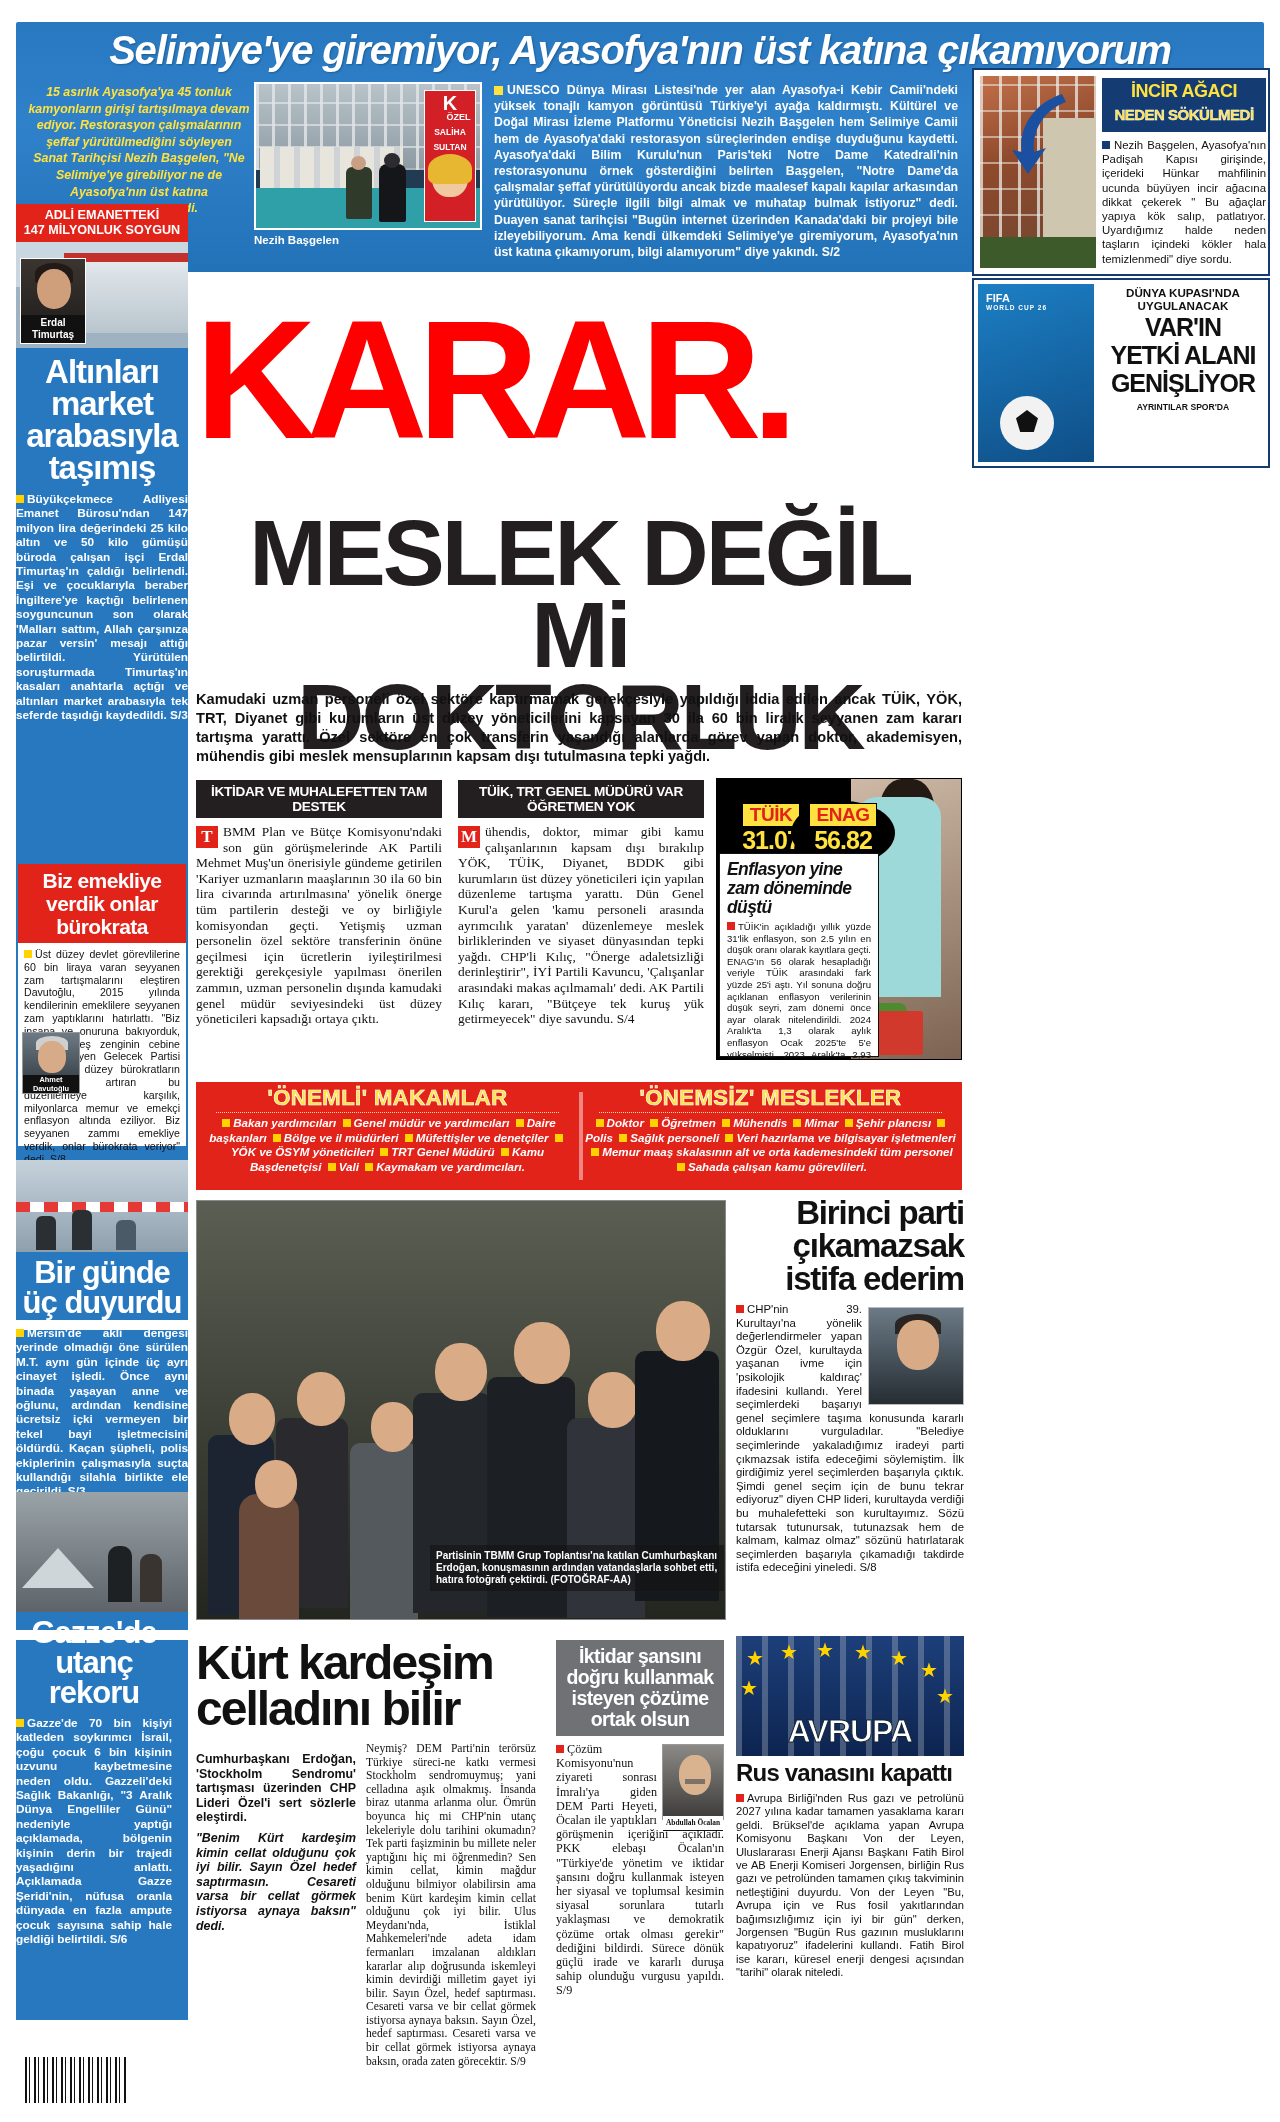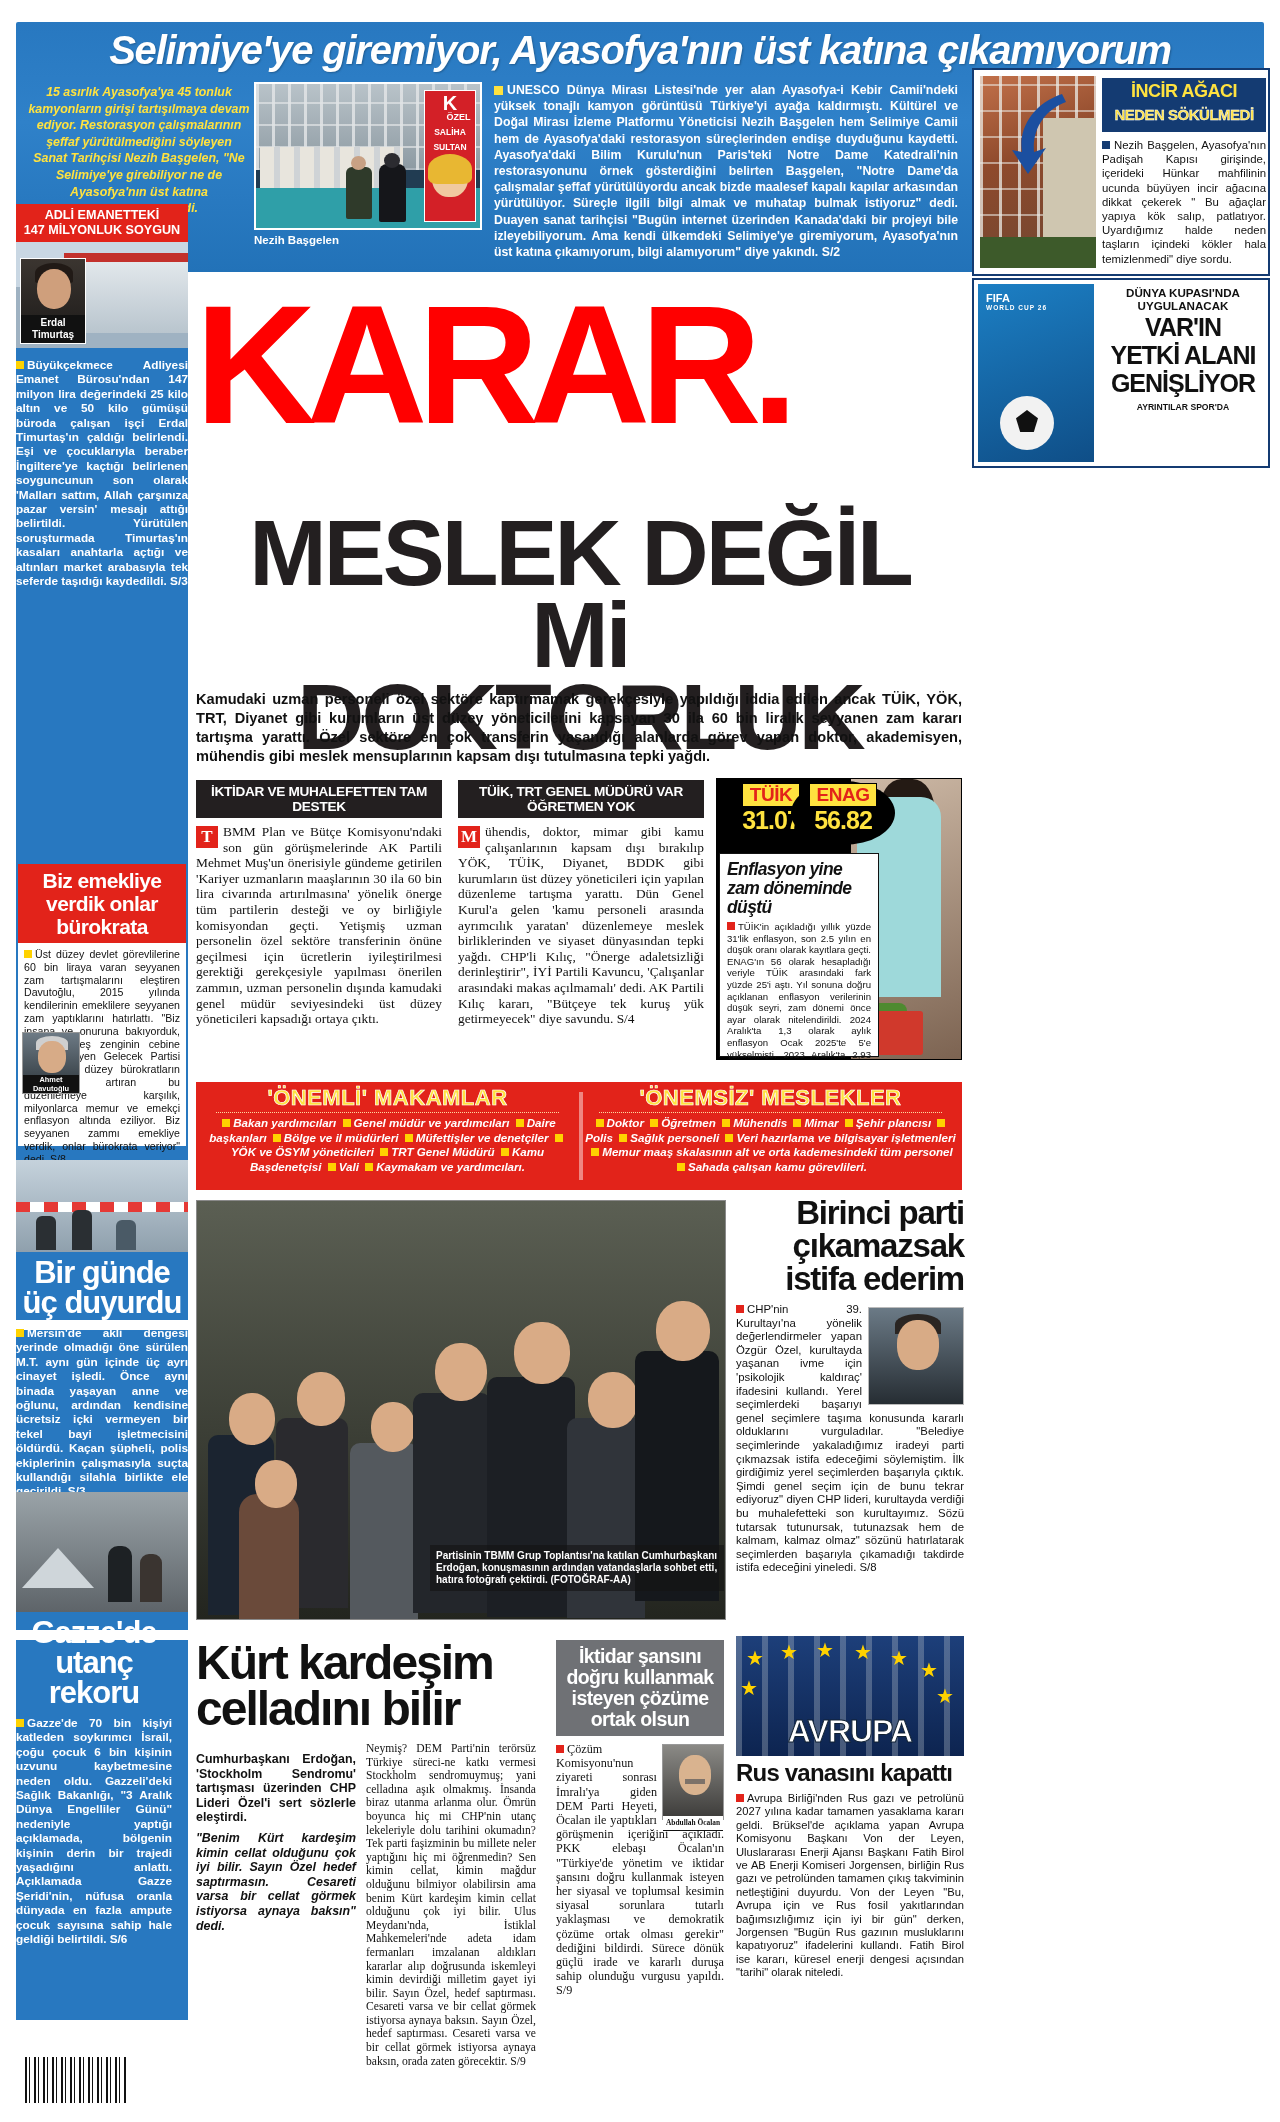--- a/index.html
+++ b/index.html
@@ -189,21 +189,21 @@
     background:linear-gradient(180deg,#6d7a85,#2c3439); border:1px solid #999;
     position:relative;
   }
   .davut .h { position:absolute; left:15px; top:8px; width:28px;height:32px;background:#d7ab87;border-radius:46%;}
   .davut .hr{ position:absolute; left:13px; top:3px; width:32px;height:14px;background:#cfcfcf;border-radius:50% 50% 0 0;}
   .davut .c { position:absolute;left:0;bottom:0;width:100%;background:#111;color:#fff;font-size:7.4px;text-align:center;font-weight:bold;}
 
   
   .masthead {
     position: absolute;
-    left: 195px; top: 281px;
+    left: 195px; top: 296px;
     width: 700px; height: 180px;
   }
   .karar-logo {
     font-size: 168px; font-weight: bold; color: #ff0000;
     letter-spacing: -10px; line-height: 168px;
     font-family: "Liberation Sans", sans-serif;
     -webkit-text-stroke: 0px;
   }
   .infobar {
     position: absolute;
@@ -275,21 +275,21 @@
   }
   .enflasyon .photo {
     position:absolute; right:0; top:0; width:110px; height:282px;
     background:linear-gradient(160deg,#cdb9a6,#7c6351);
   }
   .enflasyon .photo .person { position:absolute; left:6px; top:18px; width:84px;height:200px;background:#9ed9da;border-radius:20px 20px 0 0;}
   .enflasyon .photo .hair { position:absolute; left:28px; top:0px; width:56px;height:84px;background:#241a14;border-radius:40% 40% 30% 30%;}
   .enflasyon .photo .basket { position:absolute; left:10px; bottom:6px; width:62px;height:44px;background:#d0392c;border-radius:3px;}
   .enflasyon .photo .leaf { position:absolute; left:14px; bottom:42px; width:42px;height:16px;background:#4e8a30;border-radius:10px;}
   .badge {
-    position:absolute; top:2px; width:104px; height:64px;
+    position:absolute; top:22px; width:104px; height:64px;
     background:#000; border-radius:50%;
     text-align:center;
   }
   .badge .lbl {
     display:inline-block; background:#ffe23f; color:#e2231a;
     font-size:19px; font-weight:bold; padding:0 7px; line-height:22px;
     border:1px solid #000; margin-top:2px; letter-spacing:-0.5px;
   }
   .badge .num { display:block; color:#ffe23f; font-size:25px; font-weight:bold; line-height:26px; letter-spacing:-1px;}
   .b1 { left:2px; }
@@ -483,20 +483,21 @@
       <div class="redstrip"></div>
       <div class="adli-face">
         <div class="hair"></div>
           <div class="head"></div>
         <div class="cap">
           <div>Erdal</div>
           <div>Timurtaş</div>
         </div>
       </div>
     </div>
+    <div class="bigtitle-white">Altınları market arabasıyla taşımış</div>
     <div class="body-white"><span class="sq-y"></span><span>Büyükçekmece Adliyesi Emanet Bürosu'ndan 147 milyon lira değerindeki 25 kilo altın ve 50 kilo gümüşü büroda çalışan işçi Erdal Timurtaş'ın çaldığı belirlendi. Eşi ve çocuklarıyla beraber İngiltere'ye kaçtığı belirlenen soyguncunun son olarak 'Malları sattım, Allah çarşınıza pazar versin' mesajı attığı belirtildi. Yürütülen soruşturmada Timurtaş'ın kasaları anahtarla açtığı ve altınları market arabasıyla tek seferde taşıdığı kaydedildi. S/3</span></div>
   </div>
 
   <div class="emekli">
     <h3>Biz emekliye verdik onlar bürokrata</h3>
     <p>
       <span class="sq-y"></span><span>Üst düzey devlet görevlilerine 60 bin liraya varan seyyanen zam tartışmalarını eleştiren Davutoğlu, 2015 yılında kendilerinin emeklilere seyyanen zam yaptıklarını hatırlattı. "Biz insana ve onuruna bakıyorduk, onlar iç beş zenginin cebine bakıyor" diyen Gelecek Partisi lideri, "Üst düzey bürokratların maaşlarını artıran bu düzenlemeye karşılık, milyonlarca memur ve emekçi enflasyon altında eziliyor. Biz seyyanen zammı emekliye verdik, onlar bürokrata veriyor" dedi. S/8</span>
     </p>
     <div style="clear:both"></div>
   </div>

